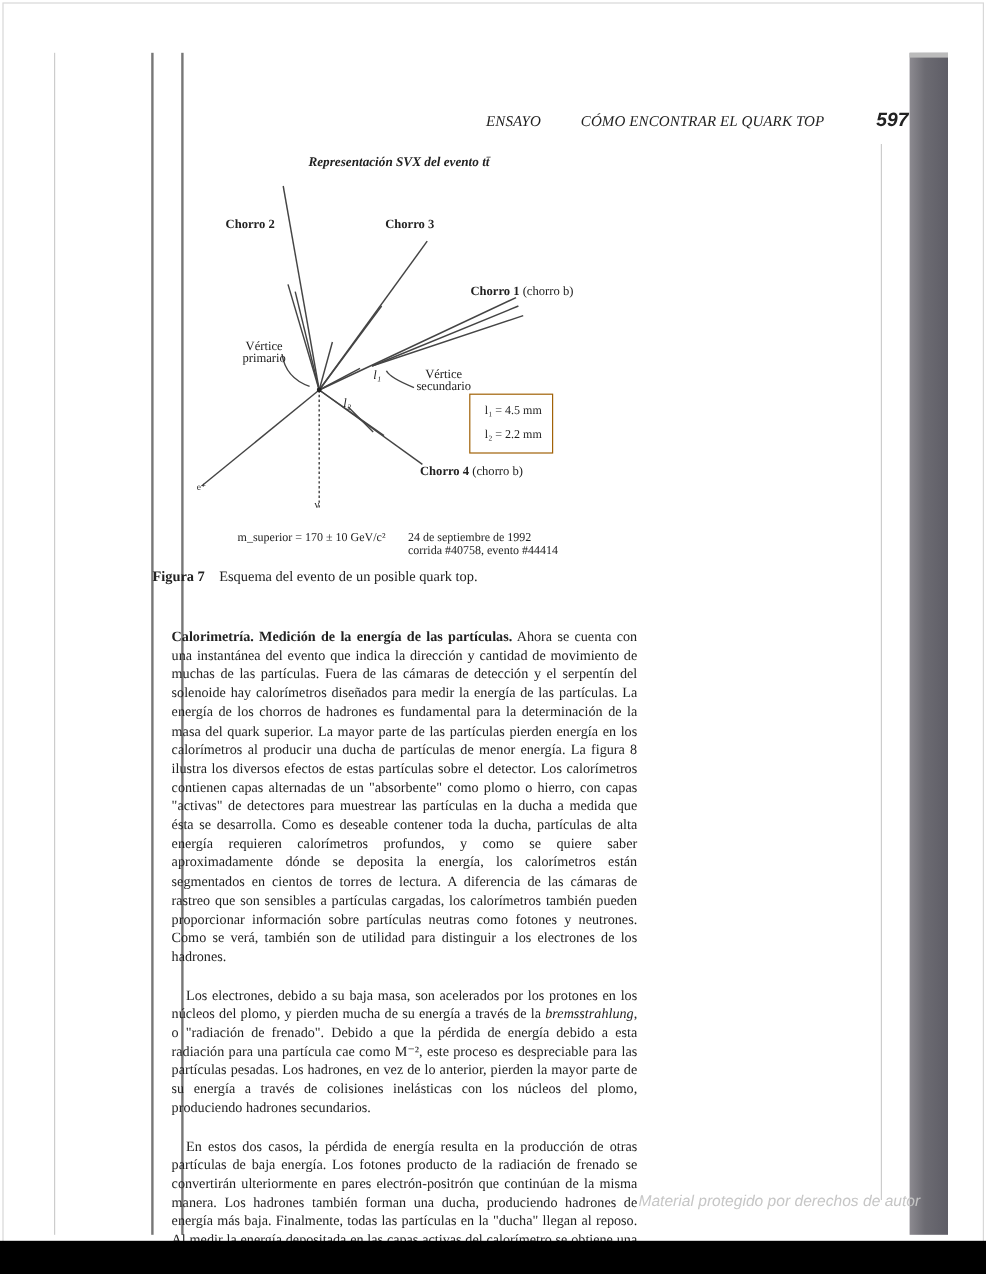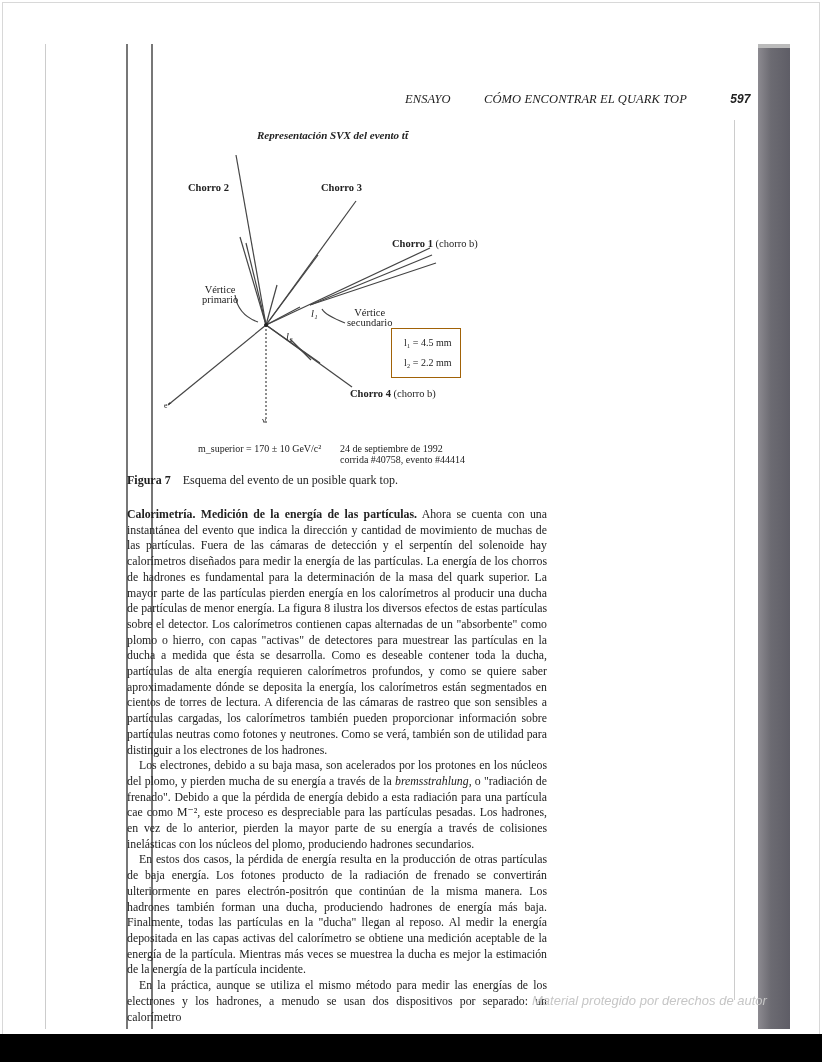--- a/index.html
+++ b/index.html
@@ -20,37 +20,37 @@
   }
   .right-strip-top { position:absolute; left:758px; top:44px; width:32px; height:4px; background:#bbb; }
   .vline { position:absolute; width:2px; background:#777; }
   .vline.faint { background:#ccc; width:1px; }
   .header {
     position:absolute; top:92px; left:405px; font-size:12.5px; letter-spacing:0.1px;
   }
   .header span { display:inline-block;font-style:italic; }
   .h-section { margin-right:30px; }
   .h-title { margin-right:40px; }
-  .h-page { font-weight:bold; font-family:"Liberation Sans",sans-serif; font-size:12px; }
+  .h-page { font-weight:bold; font-family:"Liberation Sans",sans-serif; font-size:16px; }
   .figure { position:absolute; left:140px; top:125px; width:400px; height:345px; }
   .fig-title { position:absolute; left:117px; top:4px; font-size:11px; font-weight:bold;font-style:italic; }
   .lbl { position:absolute; font-size:10.5px; white-space:nowrap; }
   .lbl b { font-weight:bold; }
   .info-box {
     position:absolute; left:251px; top:203px; width:68px; height:48px;
     border:1px solid #a16207; font-size:10px; font-style:normal;
   }
   .info-box div { position:absolute; left:12px; }
   .caption { position:absolute; left:127px; top:473px; font-size:12px; }
   .caption b { margin-right:12px; }
   .body-text {
     position:absolute; left:127px; top:507px; width:420px;
     font-size:11.8px; line-height:15.7px; text-align:justify;
   }
-  .body-text p { margin:0; }
+  .body-text p { margin:16px; }
   .body-text p.indent { text-indent:12px; }
   .body-text .head { font-weight:bold; }
   .watermark {
     position:absolute; left:532px; top:993px; font-family:"Liberation Sans",sans-serif;
     font-size:13px; color:#c6c6c6;font-style:italic;
   }
 </style>
 </head>
 <body>
 

